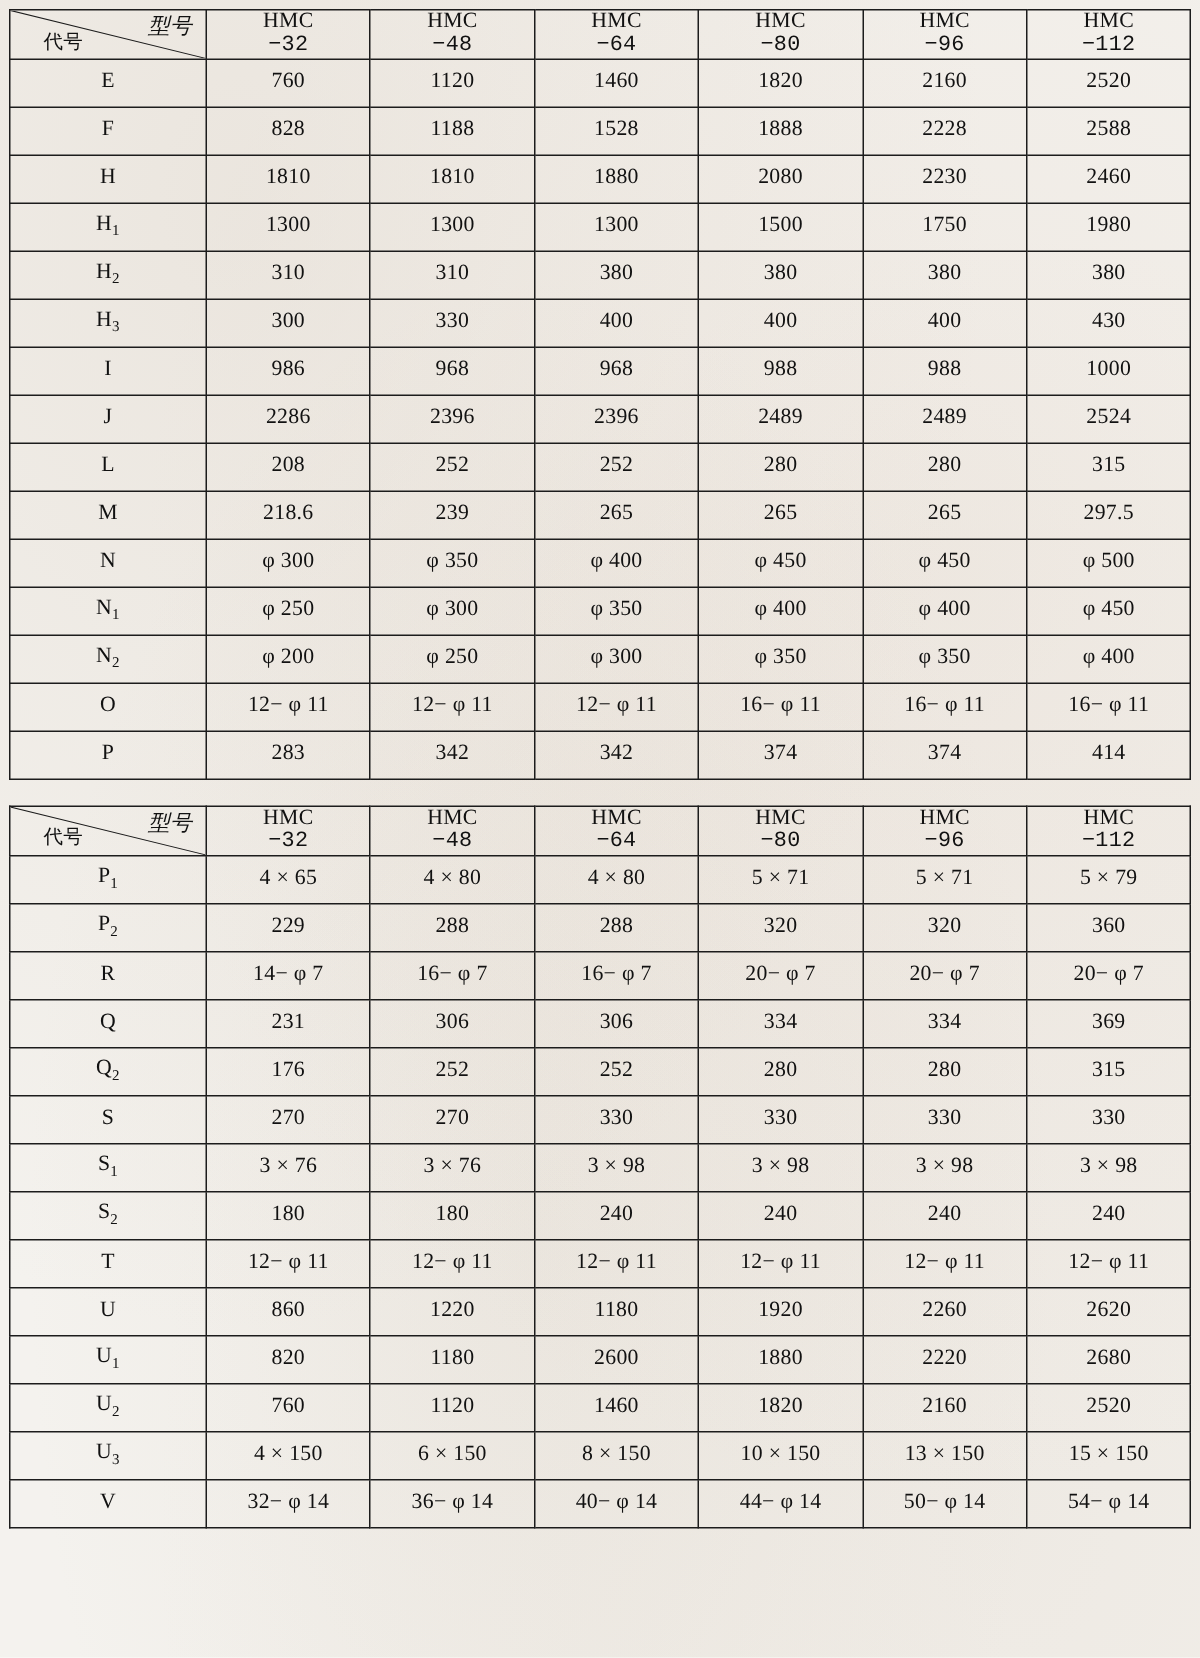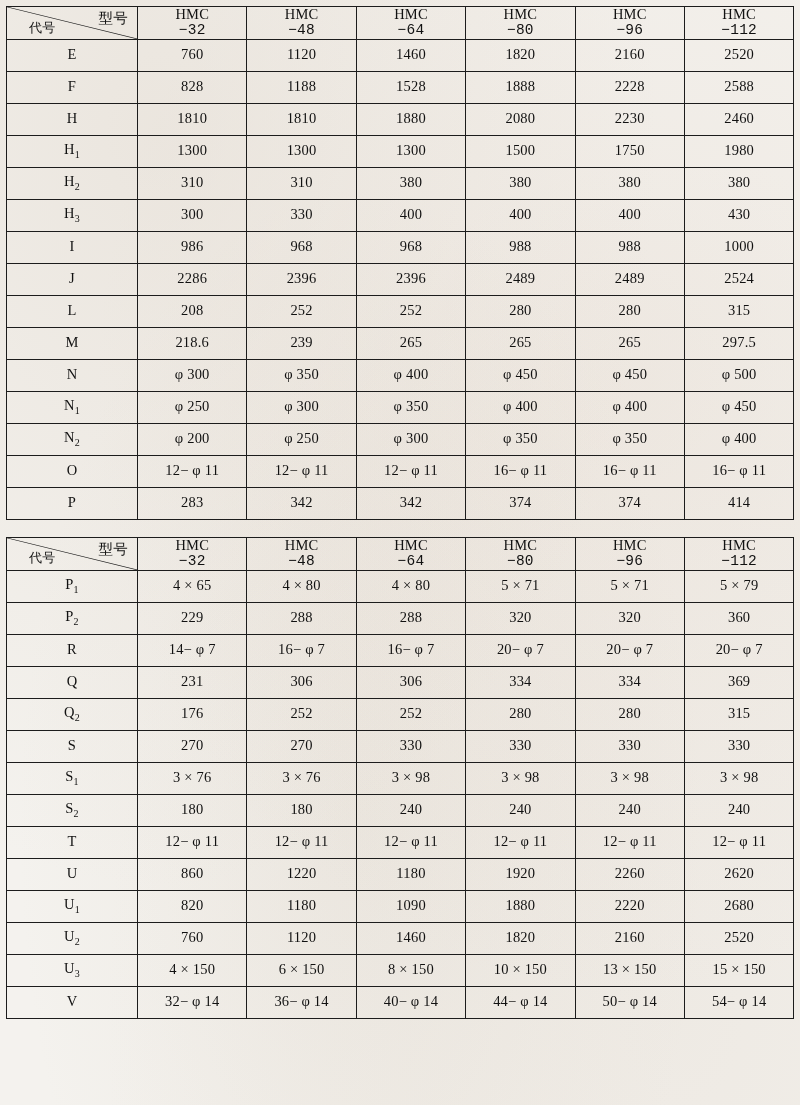--- a/index.html
+++ b/index.html
@@ -72,20 +72,21 @@
     left: 0; top: 0;
     width: 100%; height: 100%;
     pointer-events: none;
   }
   td.corner .diag svg { display: block; width: 100%; height: 100%; }
   td.corner .lbl-model {
     position: absolute;
     top: 4px;
     right: 9px;
     font-size: 14.5px;
+    font-style: italic;
   }
   td.corner .lbl-code {
     position: absolute;
     bottom: 4px;
     left: 22px;
     font-size: 13px;
   }
   td.modelhead {
     height: 62px;
     font-size: 14.5px;
@@ -428,21 +429,21 @@
             <td>1220</td>
             <td>1180</td>
             <td>1920</td>
             <td>2260</td>
             <td>2620</td>
           </tr>
           <tr>
             <td class="code-cell">U<sub>1</sub></td>
             <td>820</td>
             <td>1180</td>
-            <td>1090</td>
+            <td>2600</td>
             <td>1880</td>
             <td>2220</td>
             <td>2680</td>
           </tr>
           <tr>
             <td class="code-cell">U<sub>2</sub></td>
             <td>760</td>
             <td>1120</td>
             <td>1460</td>
             <td>1820</td>

